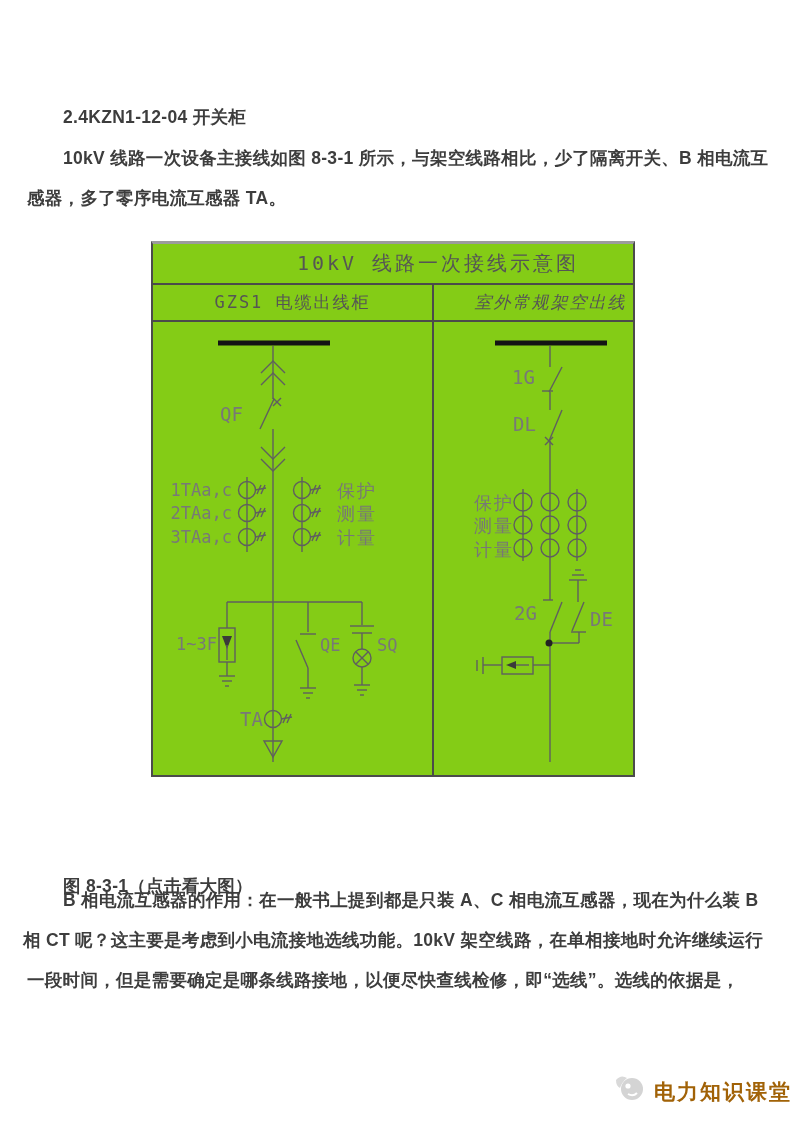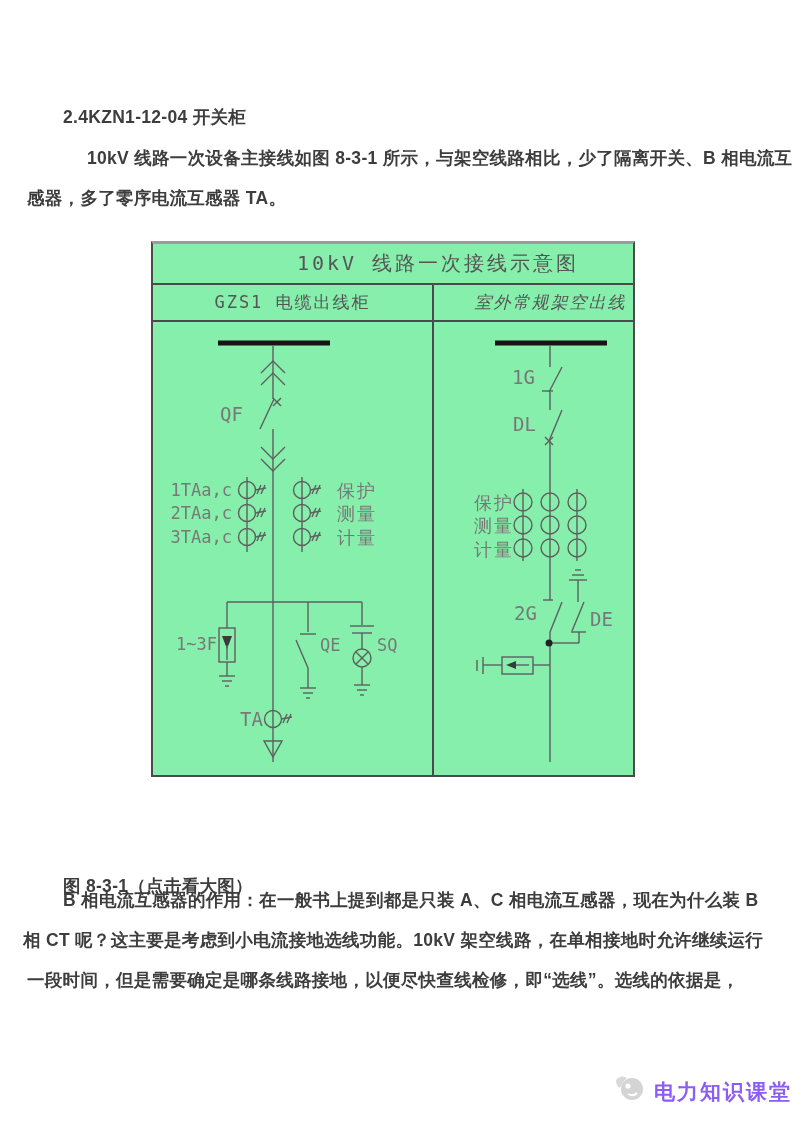--- a/index.html
+++ b/index.html
@@ -2,21 +2,21 @@
 <html><head>
 <meta charset="utf-8">
 <style>
   html,body{margin:0;padding:0;background:#ffffff;}
   #page{position:relative;width:794px;height:1123px;background:#ffffff;overflow:hidden;
         font-family:"Liberation Sans",sans-serif;padding-left:27px;}
   .tline{position:absolute;font-size:17.5px;line-height:20px;font-weight:600;color:#3d3d3d;
          white-space:nowrap;letter-spacing:0.3px;}
   
   .diagram-table{position:absolute;left:151px;top:241px;width:484px;height:536px;
-                 box-sizing:border-box;border:2px solid #4b4b4b;border-top:3px solid #9c9c9c;background:#86efac;}
+                 box-sizing:border-box;border:2px solid #4b4b4b;border-top:3px solid #9c9c9c;background:#84cc16;}
   .dt-title{position:absolute;left:0;top:0;width:100%;height:41px;box-sizing:border-box;
             border-bottom:2px solid #4b4b4b;display:flex;align-items:center;justify-content:center;}
   .dt-title span{display:inline-block;transform:translateX(45px);font-family:"DejaVu Sans Mono",monospace;
             font-size:20px;color:#555;letter-spacing:3px;font-weight:400;}
   .dt-head{position:absolute;top:41px;height:37px;box-sizing:border-box;border-bottom:2px solid #4b4b4b;
            display:flex;align-items:center;justify-content:center;}
   .dt-head span{font-family:"DejaVu Sans Mono",monospace;font-size:17px;color:#555;letter-spacing:2px;font-weight:400;}
   .dt-head.left{left:0;width:279px;}
   .dt-head.right{left:279px;width:201px;font-style:italic;}
   .dt-head.right span{transform:translateX(18px);}
@@ -27,29 +27,29 @@
       {stroke:#5f5f5f;stroke-width:1.4;fill:none;}
   svg.schem .busbar{stroke:#141414;stroke-width:5;}
   svg.schem .fillshape{fill:#3a3a3a;stroke:none;}
   svg.schem .dot{fill:#222;stroke:none;}
   svg.schem text{fill:#787878;font-family:"DejaVu Sans Mono",monospace;font-size:19px;font-weight:400;}
   svg.schem text.small{font-size:17px;}
   svg.schem text.cjk{font-family:"Liberation Sans",sans-serif;font-size:18px;letter-spacing:2px;fill:#777;}
   
   .footer-brand{position:absolute;left:608px;top:1072px;width:180px;height:36px;}
   .footer-brand .brand-text{position:absolute;left:46px;top:6px;font-size:21px;font-weight:700;
-        color:#8b5cf6;letter-spacing:2px;white-space:nowrap;}
+        color:#a16207;letter-spacing:2px;white-space:nowrap;}
 </style>
 </head>
 <body>
 
 <div id="page">
 
   <div class="tline" style="left:63px;top:107px;">2.4KZN1-12-04 开关柜</div>
-  <div class="tline" style="left:63px;top:148px;margin-left:24px;">10kV 线路一次设备主接线如图 8-3-1 所示，与架空线路相比，少了隔离开关、B 相电流互</div>
+  <div class="tline" style="left:63px;top:148px;">10kV 线路一次设备主接线如图 8-3-1 所示，与架空线路相比，少了隔离开关、B 相电流互</div>
   <div class="tline" style="left:27px;top:188px;">感器，多了零序电流互感器 TA。</div>
 
   <div class="diagram-table">
     <div class="dt-title">
       <span>10kV 线路一次接线示意图</span>
     </div>
     <div class="dt-head left">
       <span>GZS1 电缆出线柜</span>
     </div>
     <div class="dt-head right">

